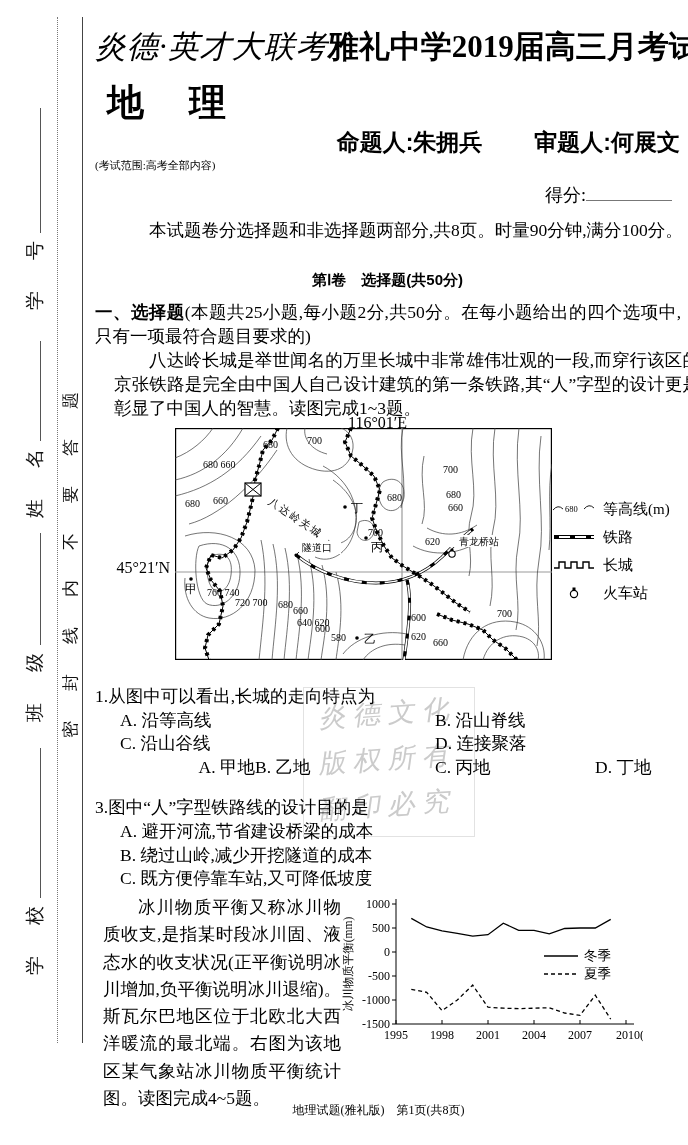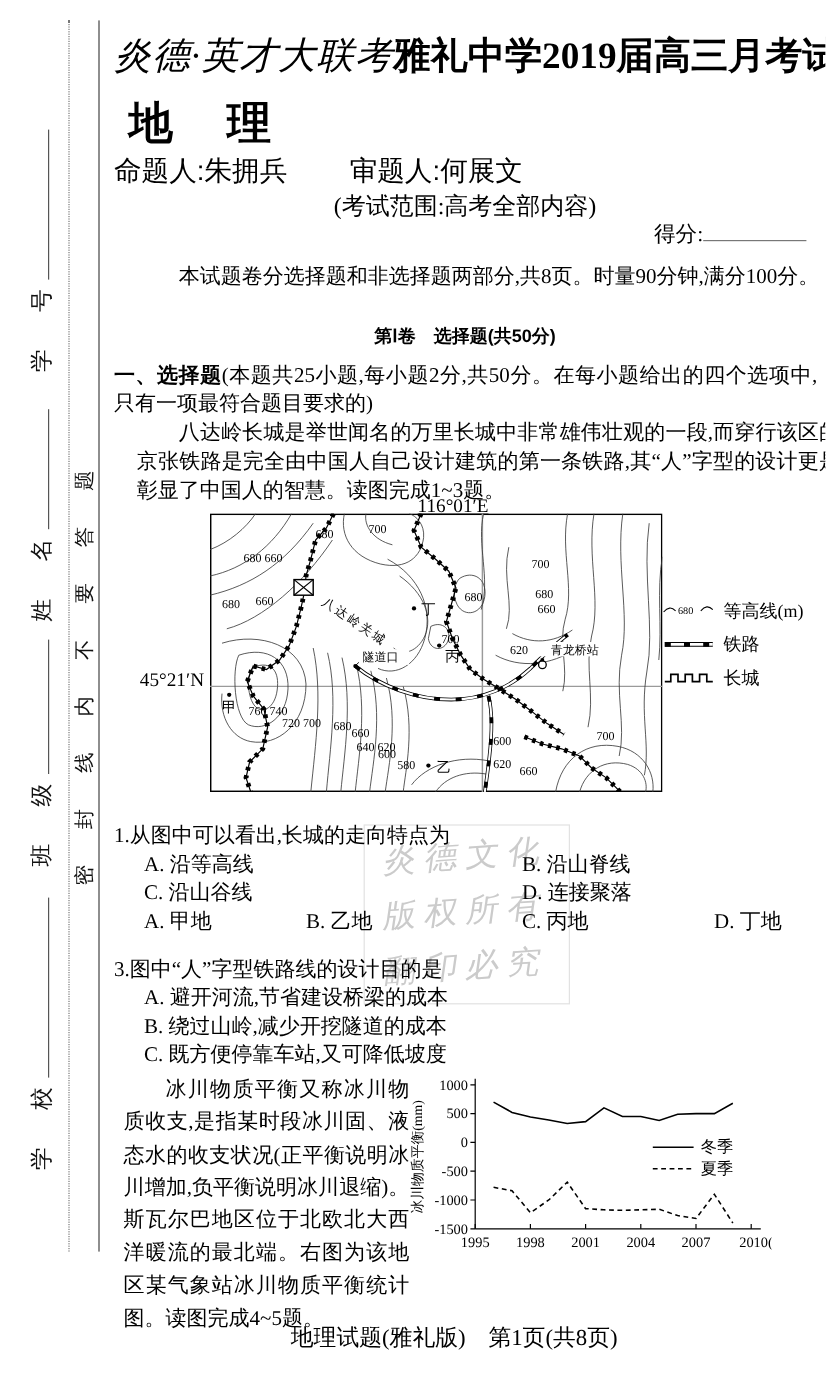--- a/index.html
+++ b/index.html
@@ -10,24 +10,24 @@
   .seal-solid{position:absolute;left:82px;top:17px;height:1026px;width:0;border-left:1px solid #444;}
   .rot{position:absolute;transform:rotate(-90deg);transform-origin:0 0;white-space:nowrap;}
   .seal-field{left:22px;font-size:19px;letter-spacing:6px;color:#111;}
   .blank-line{display:inline-block;height:13px;border-bottom:1px solid #555;vertical-align:baseline;margin-left:2px;}
   .seal-notice{left:59px;top:738px;width:410px;font-size:17px;letter-spacing:30px;color:#111;}
   
   .masthead{position:absolute;top:26px;left:95px;width:585px;text-align:center;font-size:31px;font-weight:bold;white-space:nowrap;}
   .masthead .script{font-style:italic;font-weight:400;letter-spacing:1px;}
   .subject{position:absolute;top:78px;left:107px;width:585px;text-align:left;
            font-family:"Liberation Sans",sans-serif;font-size:37px;font-weight:bold;letter-spacing:4px;}
-  .people{position:absolute;top:127px;left:95px;width:585px;text-align:left;
-          font-family:"Liberation Sans",sans-serif;font-size:23px;font-weight:normal;}
+  .people{position:absolute;top:127px;left:95px;width:585px;text-align:right;
+          font-family:"Liberation Sans",sans-serif;font-size:23px;font-weight:bold;}
   .people .gap{display:inline-block;width:52px;}
-  .scope{position:absolute;top:158px;left:95px;width:585px;text-align:center;font-size:20px;}
+  .scope{position:absolute;top:158px;left:95px;width:585px;font-size:11px;}
   .score-row{position:absolute;top:183px;left:545px;font-size:18px;}
   .score-blank{display:inline-block;width:86px;height:14px;border-bottom:1.5px solid #777;}
   
   .para{position:absolute;left:95px;width:586px;font-size:17.5px;line-height:24px;text-align:justify;}
   .indent{text-indent:2em;margin-left:19px;}
   .sec-title{position:absolute;top:271px;left:95px;width:585px;text-align:center;
              font-family:"Liberation Sans",sans-serif;font-size:15px;font-weight:bold;}
   .lead-bold{font-family:"Liberation Sans",sans-serif;font-weight:bold;}
   
   .figure-map{position:absolute;top:415px;left:0;width:688px;height:253px;}
@@ -45,40 +45,40 @@
   .map-legend{position:absolute;left:552px;top:80px;}
   .leg-item{display:flex;align-items:center;height:28px;}
   .leg-item svg{margin-right:7px;}
   .leg-label{font-size:15px;white-space:nowrap;}
   .leg-sym-txt{font-family:"Liberation Serif",serif;font-size:8.5px;}
   
   .questions{position:absolute;top:668px;left:95px;width:588px;font-size:17.5px;line-height:23.6px;z-index:2;}
   .q-stem{white-space:nowrap;margin-top:17px;}
   .opt-row{padding-left:25px;white-space:nowrap;}
   .ow{display:inline-block;}
-  .w315{width:315px;} .w135{width:135px;} .w180{width:180px;} .w160{width:160px;}
+  .w315{width:315px;} .w135{width:135px;text-align:right;} .w180{width:180px;} .w160{width:160px;}
   
   .watermark{position:absolute;top:687px;left:303px;width:170px;height:146px;border:1px solid #e2e2e2;
              z-index:1;text-align:center;padding-top:2px;}
   .watermark div{font-size:27px;color:#cbcbcb;letter-spacing:7px;transform:skewX(-12deg) rotate(-4deg);
                  line-height:46px;white-space:nowrap;}
   
   .glacier{position:absolute;top:892px;left:95px;width:593px;height:180px;}
   .glacier-text{position:absolute;left:8px;top:2px;width:238px;font-size:17.5px;line-height:27.3px;
                 text-align:justify;text-indent:2em;}
   #glacier-plot{position:absolute;left:243px;top:2px;}
   #glacier-plot .ax{stroke:#000;stroke-width:1;fill:none;}
   #glacier-plot .ln{fill:none;stroke:#000;stroke-width:1.3;}
   #glacier-plot .dash{stroke-dasharray:4 3;}
   #glacier-plot text{font-family:"Liberation Serif",serif;}
   #glacier-plot .tick{font-size:12px;}
   #glacier-plot .leg{font-size:13.5px;}
   #glacier-plot .ylab{font-size:11.5px;}
   
-  .footer{position:absolute;top:1102px;left:95px;width:567px;text-align:center;font-size:19px;}
+  .footer{position:absolute;top:1102px;left:95px;width:567px;text-align:center;font-size:12px;}
 </style>
 </head>
 <body>
 
 <div class="page">
 
   <div class="seal-dotted"></div>
   <div class="seal-solid"></div>
 
   <div class="rot seal-field" style="top:310px;">
@@ -108,21 +108,21 @@
   </div>
 
   <div class="para indent" style="top:218px;">本试题卷分选择题和非选择题两部分,共8页。时量90分钟,满分100分。</div>
   <div class="sec-title">第Ⅰ卷　选择题(共50分)</div>
   <div class="para" style="top:300px;">
     <span class="lead-bold">一、选择题</span><span>(本题共25小题,每小题2分,共50分。在每小题给出的四个选项中,只有一项最符合题目要求的)</span>
   </div>
   <div class="para indent" style="top:348px;">八达岭长城是举世闻名的万里长城中非常雄伟壮观的一段,而穿行该区的京张铁路是完全由中国人自己设计建筑的第一条铁路,其“人”字型的设计更是彰显了中国人的智慧。读图完成1~3题。</div>
 
   <div class="figure-map">
-    <div class="map-coord" style="left:348px;top:-1px;text-decoration:underline;">116°01′E</div>
+    <div class="map-coord" style="left:348px;top:-1px;">116°01′E</div>
     <div class="map-coord" style="left:100px;top:144px;width:70px;text-align:right;">45°21′N</div>
 
     <svg class="map-svg" width="377" height="232" viewBox="0 0 377 232">
       <rect x="0.5" y="0.5" width="376" height="231" fill="#fff" stroke="#000" stroke-width="1.4"></rect>
 
       <g>
         <line class="grat" x1="227" y1="0" x2="227" y2="232"></line>
         <line class="grat" x1="0" y1="144" x2="377" y2="144"></line>
       </g>
 
@@ -262,20 +262,27 @@
           <line x1="2" y1="5" x2="42" y2="5" stroke="#000" stroke-width="4" stroke-dasharray="5 11"></line>
         </svg>
         <span class="leg-label">铁路</span>
       </div>
       <div class="leg-item">
         <svg width="44" height="12">
           <path d="M2,9 h5 v-6 h6 v6 h6 v-6 h6 v6 h6 v-6 h6 v6 h5" fill="none" stroke="#000" stroke-width="1.4"></path>
         </svg>
         <span class="leg-label">长城</span>
       </div>
+      <div class="leg-item">
+        <svg width="44" height="14">
+          <circle cx="22" cy="8" r="3.6" fill="#fff" stroke="#000" stroke-width="1.2"></circle>
+          <rect x="20.5" y="1.5" width="3" height="3" fill="#000"></rect>
+        </svg>
+        <span class="leg-label">火车站</span>
+      </div>
     </div>
   </div>
 
   <div class="watermark">
     <div>炎德文化</div>
     <div>版权所有</div>
     <div>翻印必究</div>
   </div>
 
   <div class="questions">

